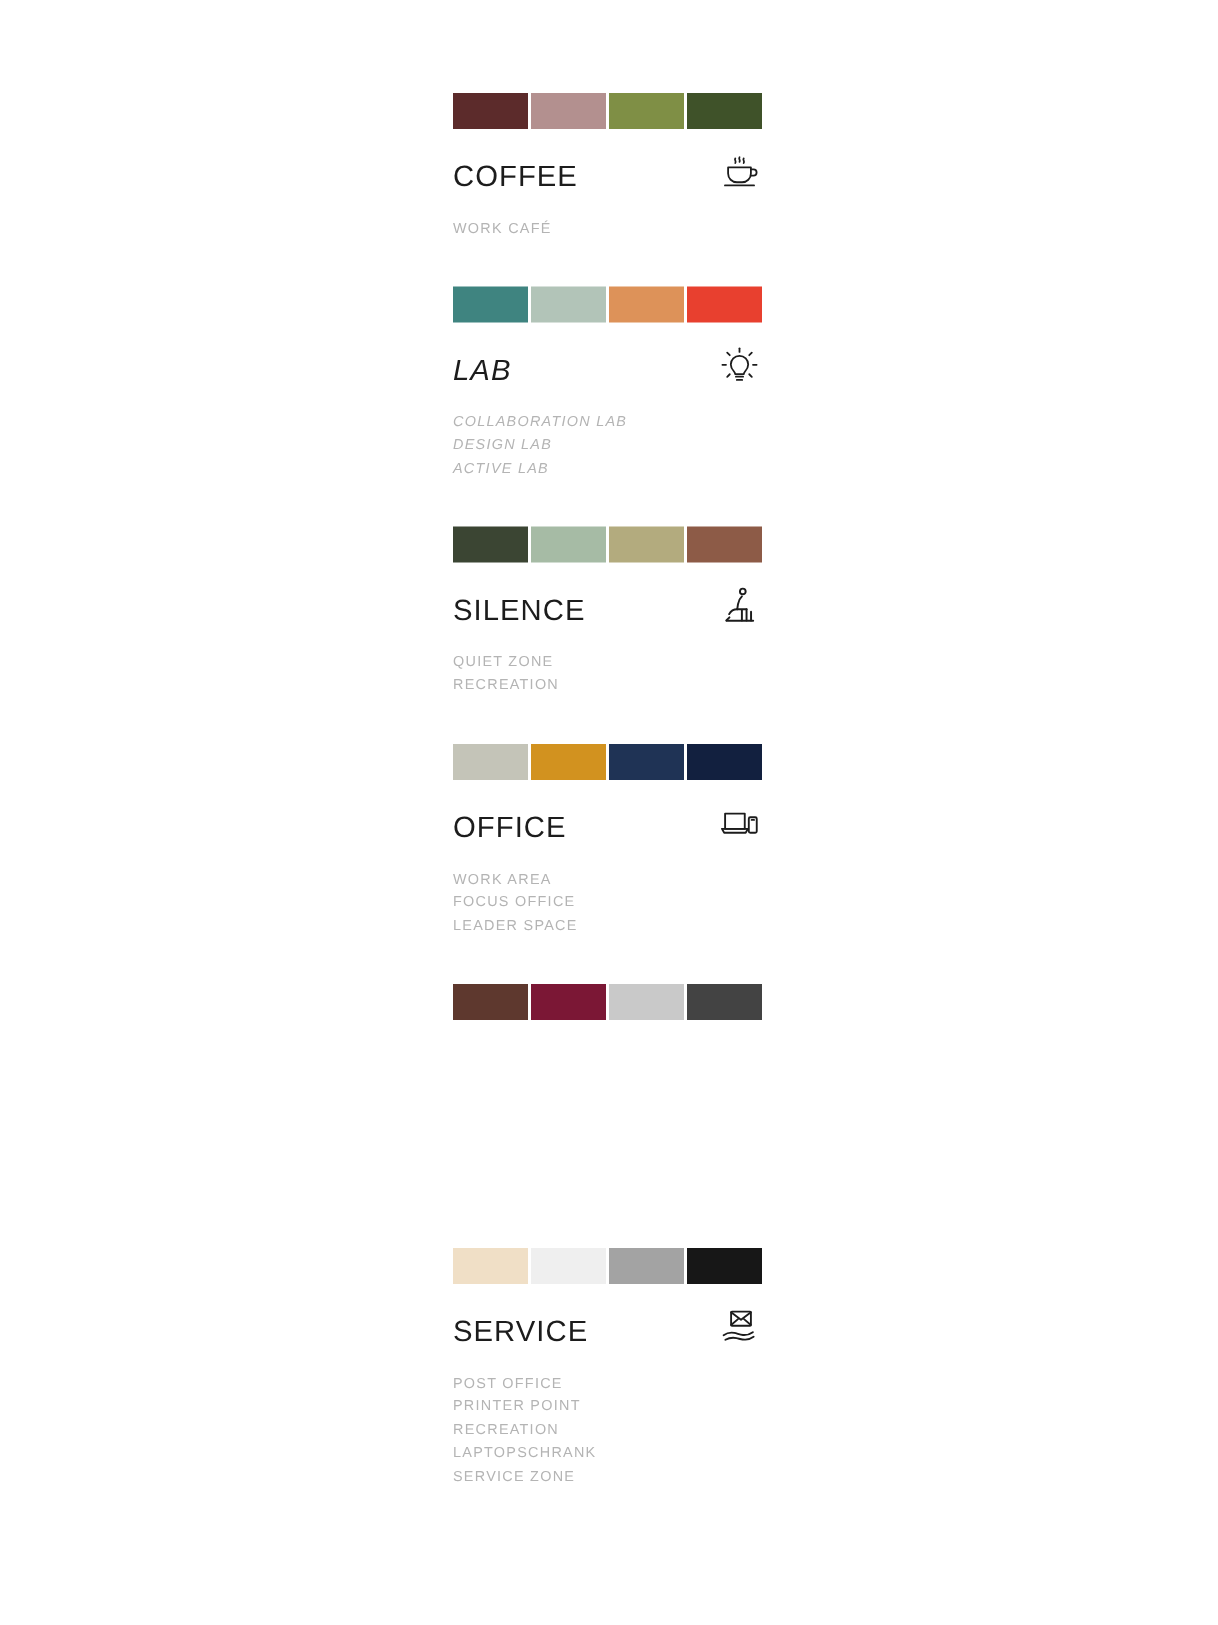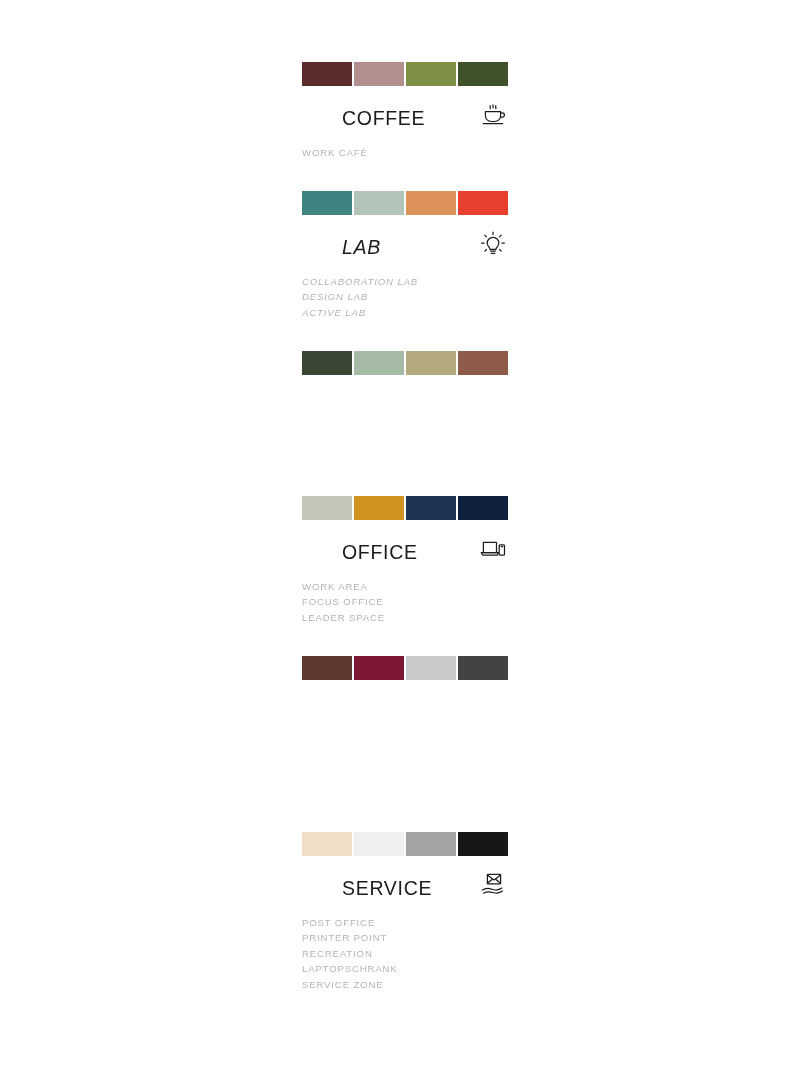--- a/index.html
+++ b/index.html
@@ -49,21 +49,20 @@
     height: 34px;
     margin-top: 9px;
   }
   .zone-title {
     font-size: 19.5px;
     letter-spacing: 0.7px;
     color: #1c1c1c;
     font-weight: 400;
     line-height: 22px;
     white-space: nowrap;
-    margin-left: 40px;
   }
   .zone-icon {
     width: 30px;
     height: 30px;
     display: block;
     flex: 0 0 auto;
     margin-bottom: -1px;
   }
   .zone-icon svg {
     display: block;
@@ -151,20 +150,40 @@
       </ul>
     </div>
 
     <div class="zone z2">
       <div class="swatches">
         <div class="swatch" style="background: rgb(59, 69, 51);"></div>
         <div class="swatch" style="background: rgb(166, 187, 165);"></div>
         <div class="swatch" style="background: rgb(179, 171, 126);"></div>
         <div class="swatch" style="background: rgb(141, 91, 71);"></div>
       </div>
+      <div class="titlerow">
+        <div class="zone-title">SILENCE</div>
+        <div class="zone-icon">
+          <svg viewBox="0 0 30 30" fill="none" stroke="#1c1c1c" stroke-width="1.3" stroke-linecap="round" stroke-linejoin="round">
+            <circle cx="17.2" cy="5.3" r="1.9"></circle>
+            <path d="M16.6 8.6c-1.4 1.3-2.3 3.1-2.6 5.1l-.5 3.4"></path>
+            <path d="M13.5 17.1h6.2"></path>
+            <path d="M19.7 17.1v7.6"></path>
+            <path d="M13.5 17.1c-2.6 0-4.5 1.6-5.4 3.3"></path>
+            <path d="M16.6 17.6v7.1"></path>
+            <path d="M22.7 18.8v5.9"></path>
+            <path d="M8.3 22.6l-2.1 2.1"></path>
+            <path d="M6.5 24.8h17.6"></path>
+          </svg>
+        </div>
+      </div>
+      <ul class="sublist">
+        <li class="subitem">QUIET ZONE</li>
+        <li class="subitem">RECREATION</li>
+      </ul>
     </div>
 
     <div class="zone z3">
       <div class="swatches">
         <div class="swatch" style="background: rgb(196, 196, 184);"></div>
         <div class="swatch" style="background: rgb(210, 146, 31);"></div>
         <div class="swatch" style="background: rgb(31, 51, 85);"></div>
         <div class="swatch" style="background: rgb(18, 32, 63);"></div>
       </div>
       <div class="titlerow">

